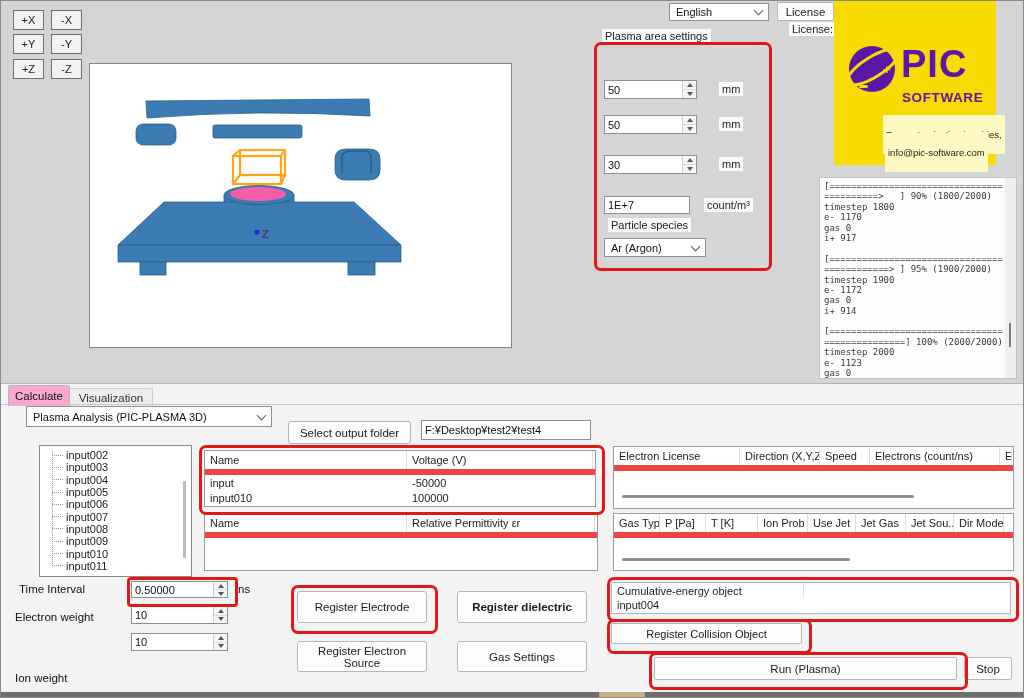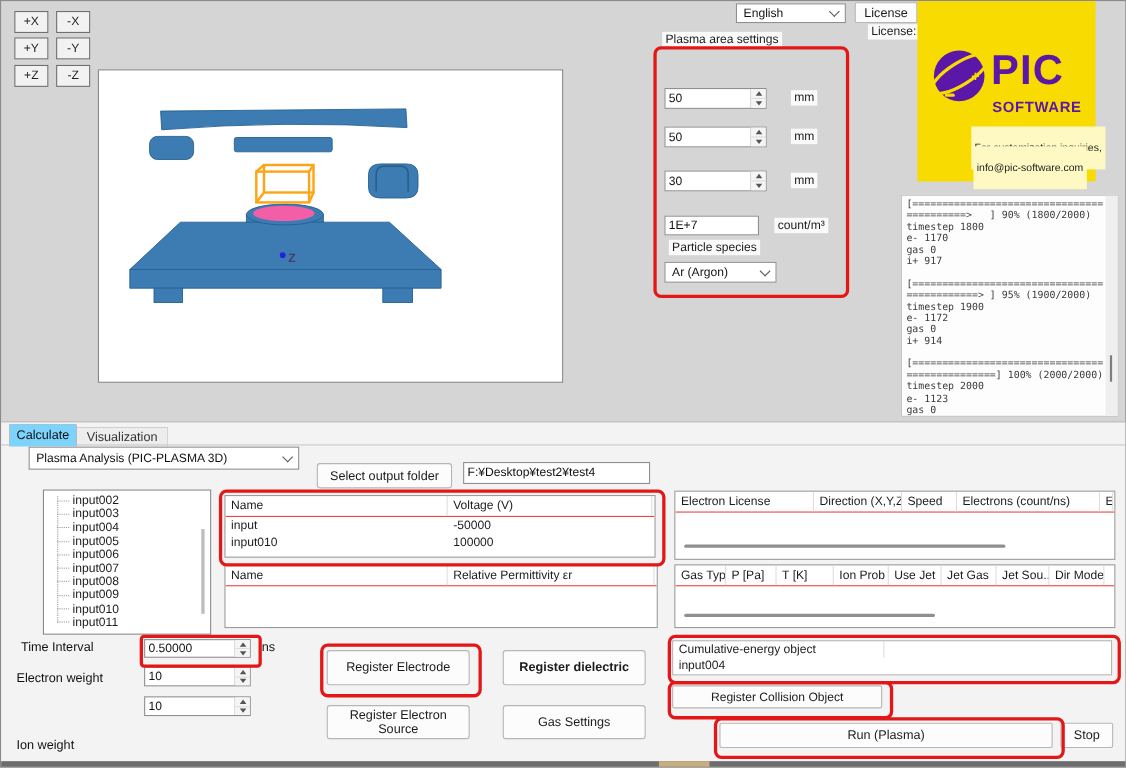--- a/index.html
+++ b/index.html
@@ -27,40 +27,40 @@
   .tri-down{width:0;height:0;border-left:3px solid transparent;border-right:3px solid transparent;border-top:4px solid #555;}
   
   .select{position:absolute;background:#fff;border:1px solid #8f8f8f;display:flex;align-items:center;
     justify-content:space-between;padding:0 6px;font-size:11px;color:#111;box-sizing:border-box;}
   .chev{width:6px;height:6px;border-right:1.4px solid #5a5a5a;border-bottom:1.4px solid #5a5a5a;
     transform:rotate(45deg);margin-top:-3px;flex:none;}
   
   .red{position:absolute;border:3px solid #e31717;border-radius:7px;pointer-events:none;z-index:5;}
   
   .table{position:absolute;background:#fff;border:1px solid #9b9b9b;font-size:11px;color:#1c1c1c;overflow:hidden;}
-  .thead{display:flex;height:18px;align-items:stretch;border-bottom:1px solid #ef4444;}
+  .thead{display:flex;height:18px;align-items:stretch;border-bottom:6px solid #ef4444;}
   .th{padding:0 5px;border-right:1px solid #dedede;display:flex;align-items:center;white-space:nowrap;
     overflow:hidden;box-sizing:border-box;flex:none;}
   .trow{display:flex;height:15px;align-items:center;}
   .td{padding:0 5px;white-space:nowrap;box-sizing:border-box;flex:none;}
   .hthumb{position:absolute;height:3px;background:#8f8f8f;border-radius:2px;}
   
   .tree{position:absolute;background:#fff;border:1px solid #8a8a8a;font-size:11px;color:#1c1c1c;
     overflow:hidden;padding-top:3px;}
   .tree-item{display:flex;align-items:center;height:12.3px;padding-left:12px;white-space:nowrap;}
   .tree-dash{width:11px;height:0;border-top:1px dotted #9a9a9a;margin-right:3px;flex:none;}
   
   .console{position:absolute;background:#fdfdfd;border:1px solid #c4c4c4;
     font-family:"DejaVu Sans Mono",monospace;font-size:9px;line-height:10.4px;color:#3a3a3a;
     padding:3px 4px;overflow:hidden;white-space:pre;box-sizing:border-box;}
   .cline{height:10.4px;}
   
   .page{position:absolute;left:0;top:382px;width:1024px;height:308px;background:#f3f3f3;border-top:1px solid #b3b3b3;}
   .tabline{position:absolute;left:0;top:403px;width:1024px;height:1px;background:#c9c9c9;z-index:1;}
-  .tab-active{position:absolute;background:#7dd3fc;border:1px solid #b9b9b9;border-bottom:none;z-index:2;
+  .tab-active{position:absolute;background:#f9a8d4;border:1px solid #b9b9b9;border-bottom:none;z-index:2;
     font-size:11.5px;color:#111;display:flex;align-items:center;justify-content:center;border-radius:2px 2px 0 0;}
   .tab{position:absolute;background:#ededed;border:1px solid #cfcfcf;border-bottom:none;z-index:0;
     font-size:11.5px;color:#333;display:flex;align-items:center;justify-content:center;border-radius:2px 2px 0 0;}
   
   .vtrack{position:absolute;background:#efefef;}
   .vthumb{position:absolute;background:#bdbdbd;}
   
   .logo{position:absolute;background:#F8DB00;}
   .logo-brand{position:absolute;color:#5A17A8;font-weight:bold;font-size:38px;line-height:1;letter-spacing:1px;}
   .logo-sub{position:absolute;color:#5A17A8;font-weight:bold;font-size:13.5px;letter-spacing:0.6px;}

